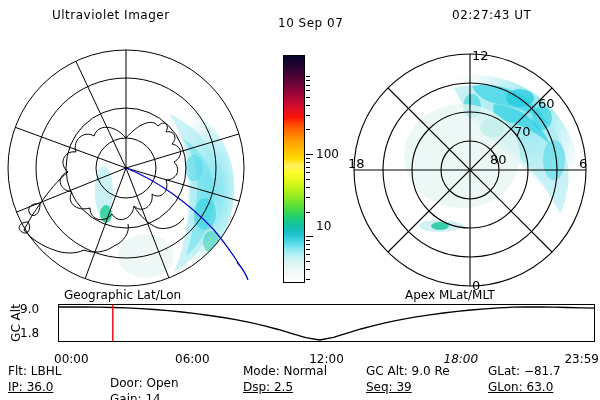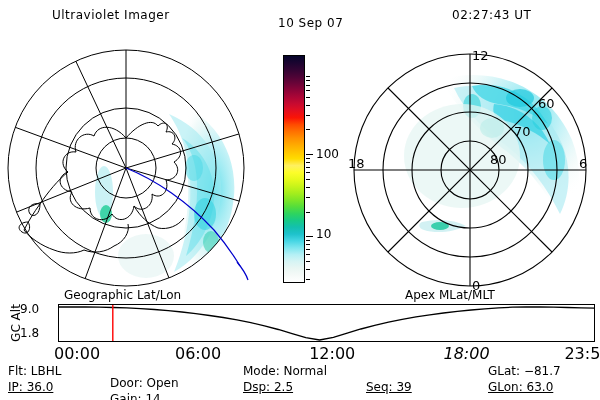--- a/index.html
+++ b/index.html
@@ -34,21 +34,21 @@
   #strip-ylab{position:absolute;left:2px;top:8px;width:44px;height:44px;}
   #strip-ylab span{position:absolute;left:-8px;top:16px;width:44px;text-align:center;
      font-size:12px;transform:rotate(-90deg);white-space:nowrap;}
   #strip-ytick-hi{position:absolute;left:20px;top:10px;font-size:12px;}
   #strip-ytick-lo{position:absolute;left:20px;top:34px;font-size:12px;}
   #strip-box{position:absolute;left:58px;top:12px;width:537px;height:38px;
      border:1px solid #000;box-sizing:border-box;}
   #strip-svg{position:absolute;left:58px;top:12px;}
   #lbl-geo{position:absolute;left:64px;top:-4px;font-size:12px;}
   #lbl-apex{position:absolute;left:405px;top:-4px;font-size:12px;}
-  .tlab{position:absolute;top:52px;font-size:16px;white-space:nowrap;}
+  .tlab{position:absolute;top:60px;font-size:12px;white-space:nowrap;}
 
   
   #footer{left:0;top:362px;width:600px;height:38px;font-size:12px;}
   #footer .cell{position:absolute;white-space:nowrap;}
   .r1{top:2px;} .r2{top:18px;text-decoration:underline;}
   .c1{left:8px;} .c2{left:110px;margin-top:12px;} .c3{left:243px;} .c4{left:366px;} .c5{left:488px;}
 </style>
 </head>
 <body>
 
@@ -137,21 +137,21 @@
 
 <div id="cbar-wrap" class="abs">
   <div id="cbar-axislabel">photon cm⁻²s⁻¹</div>
   <div id="cbar-box">
     <div id="cbar-grad" style="background: linear-gradient(rgb(5, 5, 42) 0%, rgb(27, 4, 48) 3.03%, rgb(50, 4, 51) 6.06%, rgb(77, 4, 54) 9.09%, rgb(107, 4, 56) 12.12%, rgb(140, 4, 56) 15.15%, rgb(171, 6, 54) 18.18%, rgb(200, 10, 48) 21.21%, rgb(227, 15, 32) 24.24%, rgb(250, 20, 6) 27.27%, rgb(255, 74, 0) 30.3%, rgb(255, 112, 0) 33.33%, rgb(255, 144, 0) 36.36%, rgb(255, 171, 0) 39.39%, rgb(255, 196, 0) 42.42%, rgb(255, 220, 0) 45.45%, rgb(255, 240, 96) 48.48%, rgb(253, 253, 42) 51.52%, rgb(232, 250, 28) 54.55%, rgb(201, 244, 26) 57.58%, rgb(166, 238, 28) 60.61%, rgb(127, 230, 38) 63.64%, rgb(85, 221, 59) 66.67%, rgb(47, 212, 94) 69.7%, rgb(24, 202, 134) 72.73%, rgb(19, 192, 174) 75.76%, rgb(30, 194, 204) 78.79%, rgb(70, 214, 228) 81.82%, rgb(126, 230, 239) 84.85%, rgb(180, 240, 245) 87.88%, rgb(214, 244, 244) 90.91%, rgb(233, 246, 243) 93.94%, rgb(245, 250, 248) 96.97%, rgb(255, 255, 255) 100%);"></div>
   </div>
   <div id="cbar-ticks">
       <div class="cb-tick" style="top: 102.18px;"></div>
       <div class="cb-lab" style="top: 96.18px;">100</div>
       <div class="cb-tick" style="top: 184.26px;"></div>
-      <div class="cb-lab" style="top: 176px;">10</div>
+      <div class="cb-lab" style="top: 168px;">10</div>
       <div class="cb-tick minor" style="top: 77.4715px;"></div>
       <div class="cb-tick minor" style="top: 63.0179px;"></div>
       <div class="cb-tick minor" style="top: 52.7629px;"></div>
       <div class="cb-tick minor" style="top: 44.8085px;"></div>
       <div class="cb-tick minor" style="top: 38.3093px;"></div>
       <div class="cb-tick minor" style="top: 32.8144px;"></div>
       <div class="cb-tick minor" style="top: 28.0544px;"></div>
       <div class="cb-tick minor" style="top: 23.8558px;"></div>
       <div class="cb-tick minor" style="top: 159.551px;"></div>
       <div class="cb-tick minor" style="top: 145.098px;"></div>
@@ -262,16 +262,17 @@
     </div>
 </div>
 
 <div id="footer" class="abs">
   <div class="cell r1 c1">Flt: LBHL</div>
   <div class="cell r2 c1">IP: 36.0</div>
   <div class="cell r1 c2">Door: Open</div>
   <div class="cell r2 c2">Gain: 14</div>
   <div class="cell r1 c3">Mode: Normal</div>
   <div class="cell r2 c3">Dsp:    2.5</div>
+  <div class="cell r1 c4">GC Alt: 9.0 Re</div>
   <div class="cell r2 c4">Seq: 39</div>
   <div class="cell r1 c5">GLat: −81.7</div>
   <div class="cell r2 c5">GLon:  63.0</div>
 </div>
 
 </body></html>

